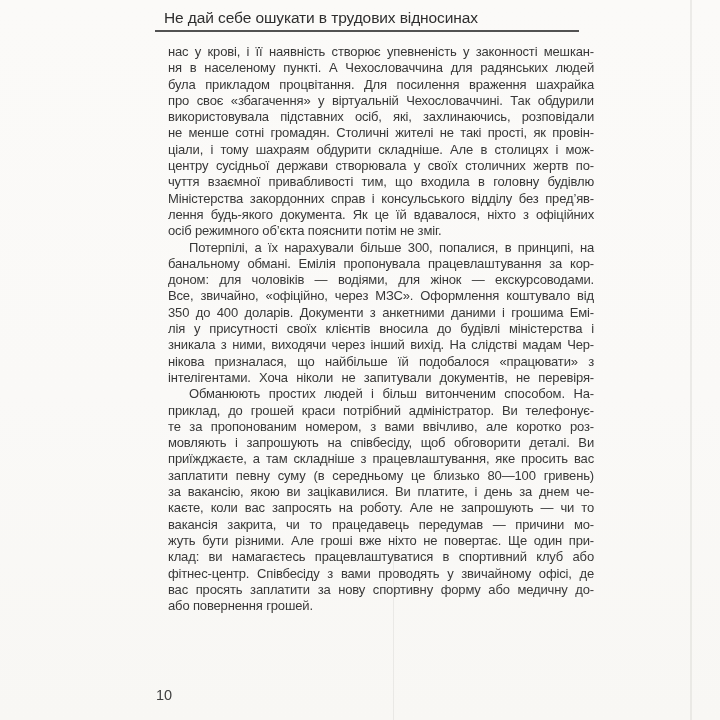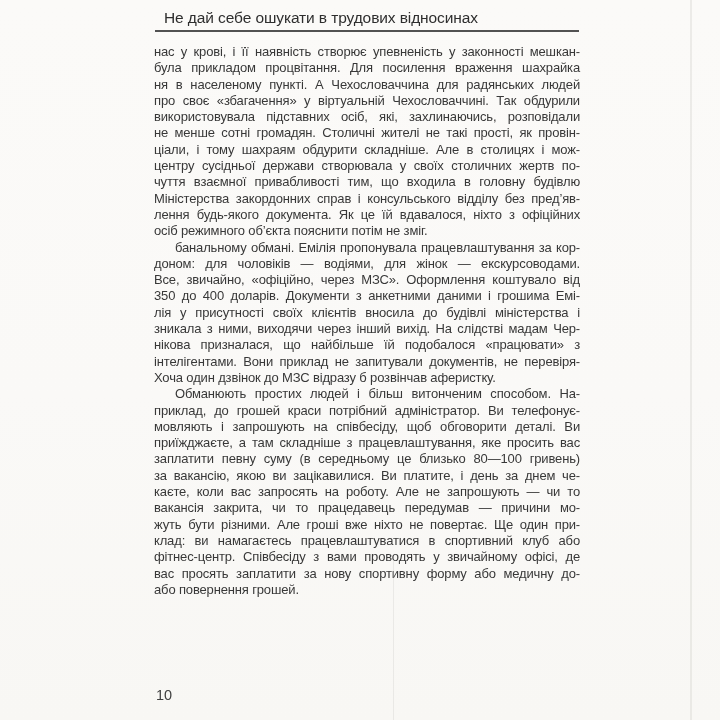--- a/index.html
+++ b/index.html
@@ -30,21 +30,21 @@
   .header-rule {
     position: absolute;
     left: 155px;
     top: 30px;
     width: 424px;
     height: 2px;
     background: #525252;
   }
   .page-body {
     position: absolute;
-    left: 154px;
+    left: 168px;
     top: 44px;
     width: 426px;
     font-size: 13px;
     line-height: 16.3px;
     letter-spacing: -0.15px;
     color: #383838;
   }
   .para { margin: 0; }
   .line {
     text-align: justify;
@@ -91,46 +91,47 @@
 
   <div class="running-header">
     <span>Не дай себе ошукати в трудових відносинах</span>
   </div>
 
   <div class="header-rule"></div>
 
   <div class="page-body">
     <div class="para">
         <div class="line">нас у крові, і її наявність створює упевненість у законності мешкан-</div>
+        <div class="line">ня в населеному пункті. А Чехословаччина для радянських людей</div>
         <div class="line">була прикладом процвітання. Для посилення враження шахрайка</div>
-        <div class="line">ня в населеному пункті. А Чехословаччина для радянських людей</div>
         <div class="line">про своє «збагачення» у віртуальній Чехословаччині. Так обдурили</div>
         <div class="line">використовувала підставних осіб, які, захлинаючись, розповідали</div>
         <div class="line">не менше сотні громадян. Столичні жителі не такі прості, як провін-</div>
         <div class="line">ціали, і тому шахраям обдурити складніше. Але в столицях і мож-</div>
         <div class="line">центру сусідньої держави створювала у своїх столичних жертв по-</div>
         <div class="line">чуття взаємної привабливості тим, що входила в головну будівлю</div>
         <div class="line">Міністерства закордонних справ і консульського відділу без пред’яв-</div>
         <div class="line">лення будь-якого документа. Як це їй вдавалося, ніхто з офіційних</div>
         <div class="line last">осіб режимного об’єкта пояснити потім не зміг.</div>
       </div>
     <div class="para indent">
+        <div class="line">Потерпілі, а їх нарахували більше 300, попалися, в принципі, на</div>
         <div class="line">банальному обмані. Емілія пропонувала працевлаштування за кор-</div>
         <div class="line">доном: для чоловіків — водіями, для жінок — екскурсоводами.</div>
         <div class="line">Все, звичайно, «офіційно, через МЗС». Оформлення коштувало від</div>
         <div class="line">350 до 400 доларів. Документи з анкетними даними і грошима Емі-</div>
         <div class="line">лія у присутності своїх клієнтів вносила до будівлі міністерства і</div>
         <div class="line">зникала з ними, виходячи через інший вихід. На слідстві мадам Чер-</div>
         <div class="line">нікова призналася, що найбільше їй подобалося «працювати» з</div>
-        <div class="line">інтелігентами. Вони приклад не запитували документів, не перевіря-</div>
-        <div class="line last">Хоча один дзвінок до МЗС відразу б розвінчав аферистку.</div>
+        <div class="line">інтелігентами. Хоча ніколи не запитували документів, не перевіря-</div>
       </div>
     <div class="para indent">
         <div class="line">Обманюють простих людей і більш витонченим способом. На-</div>
         <div class="line">приклад, до грошей краси потрібний адміністратор. Ви телефонує-</div>
+        <div class="line">те за пропонованим номером, з вами ввічливо, але коротко роз-</div>
         <div class="line">мовляють і запрошують на співбесіду, щоб обговорити деталі. Ви</div>
         <div class="line">приїжджаєте, а там складніше з працевлаштування, яке просить вас</div>
         <div class="line">заплатити певну суму (в середньому це близько 80—100 гривень)</div>
         <div class="line">за вакансію, якою ви зацікавилися. Ви платите, і день за днем че-</div>
         <div class="line">каєте, коли вас запросять на роботу. Але не запрошують — чи то</div>
         <div class="line">вакансія закрита, чи то працедавець передумав — причини мо-</div>
         <div class="line">жуть бути різними. Але гроші вже ніхто не повертає. Ще один при-</div>
         <div class="line">клад: ви намагаєтесь працевлаштуватися в спортивний клуб або</div>
         <div class="line">фітнес-центр. Співбесіду з вами проводять у звичайному офісі, де</div>
         <div class="line">вас просять заплатити за нову спортивну форму або медичну до-</div>

